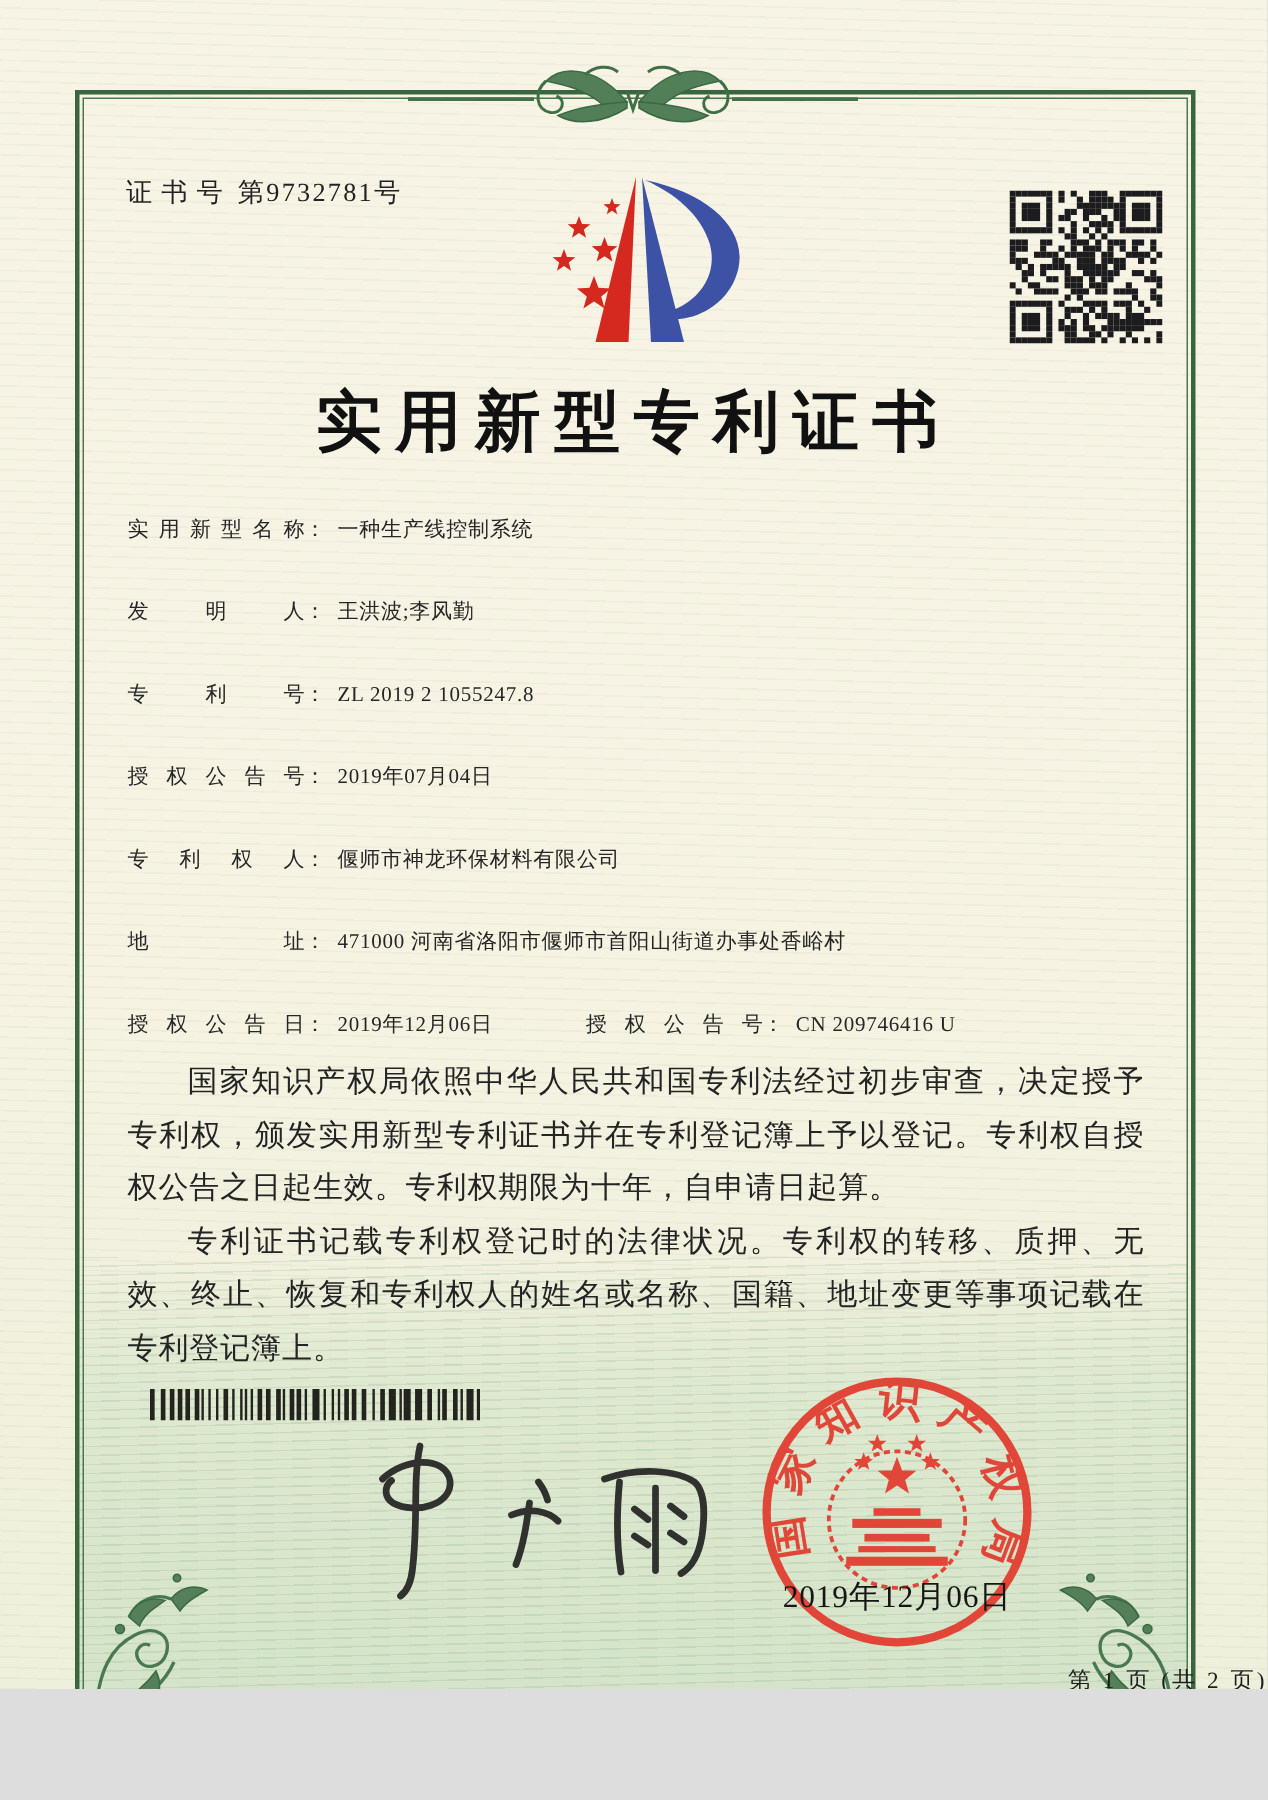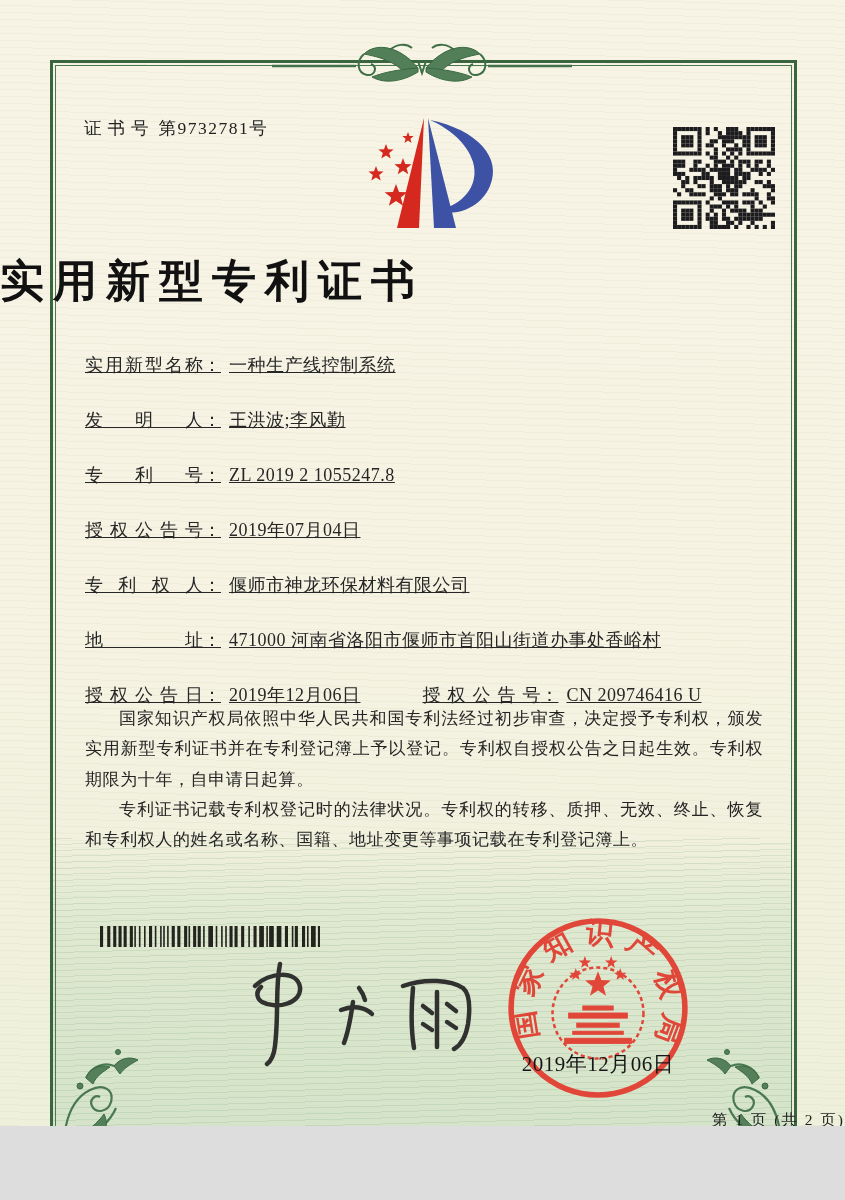--- a/index.html
+++ b/index.html
@@ -21,31 +21,31 @@
   .top-orn{position:absolute;left:272px;top:28px;width:300px;height:70px;z-index:2;}
   .corner-orn{position:absolute;width:104px;height:126px;z-index:2;}
   .corner-bl{left:56px;top:1018px;}
   .corner-br{right:56px;top:1018px;transform:scaleX(-1);}
   
   .cert-no{position:absolute;left:84px;top:116px;z-index:2;font-size:17.5px;color:#222;}
   .cert-no .lab{letter-spacing:6px;margin-right:4px;}
   .cert-no .num{letter-spacing:1.5px;}
   .logo{position:absolute;left:340px;top:110px;width:175px;height:128px;z-index:2;}
   .qr{position:absolute;left:673px;top:127px;width:102px;height:102px;z-index:2;}
-  .title{position:absolute;left:0;right:0;top:252px;z-index:2;
+  .title{position:absolute;left:0;right:0;top:252px;z-index:2;text-align:center;
     font-size:44px;font-weight:700;letter-spacing:9px;color:#111;}
   
-  .fields{position:absolute;left:85px;right:80px;top:352px;z-index:2;font-size:18px;color:#262626;text-decoration:underline;}
+  .fields{position:absolute;left:85px;right:80px;top:341px;z-index:2;font-size:14px;color:#262626;}
   .frow{height:55px;display:flex;align-items:flex-start;line-height:26px;}
   .flabel{display:inline-block;width:118px;text-align:justify;text-align-last:justify;flex:none;}
   .colon{flex:none;margin-right:8px;}
   .fvalue{letter-spacing:.5px;white-space:nowrap;}
   .pair2{display:flex;margin-left:62px;}
   
-  .paras{position:absolute;left:85px;right:82px;top:704px;z-index:2;font-size:17px;
+  .paras{position:absolute;left:85px;right:82px;top:704px;z-index:2;font-size:20px;
     line-height:1.78;text-align:justify;letter-spacing:.6px;color:#242424;}
   .paras p{margin:0;text-indent:2em;}
   
   .barcode{position:absolute;left:100px;top:926px;width:222px;height:21px;z-index:2;}
   .director{position:absolute;left:88px;top:990px;z-index:2;
     font-family:"Liberation Sans","DejaVu Sans",sans-serif;font-size:20px;color:#1c1c1c;letter-spacing:4px;}
   .director div{margin-bottom:17px;}
   .signature{position:absolute;left:225px;top:950px;width:265px;height:125px;z-index:2;}
   .seal{position:absolute;left:502px;top:912px;width:192px;height:192px;z-index:2;opacity:.93;}
   .seal-date{position:absolute;left:498px;top:1050px;width:200px;z-index:3;text-align:center;

